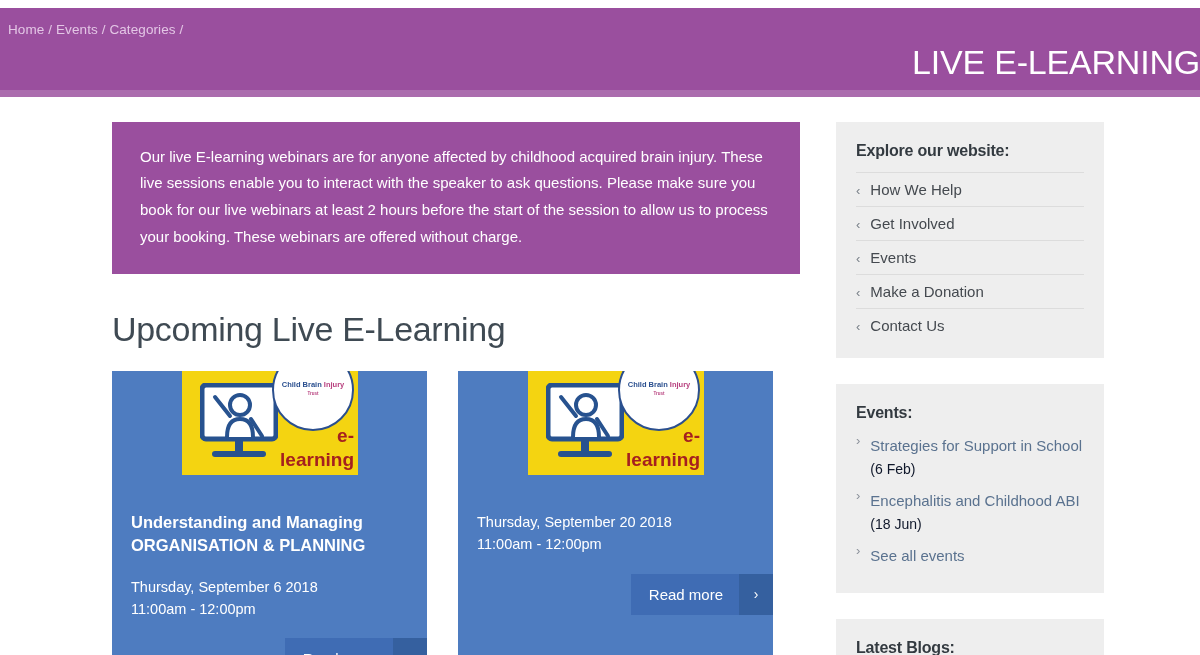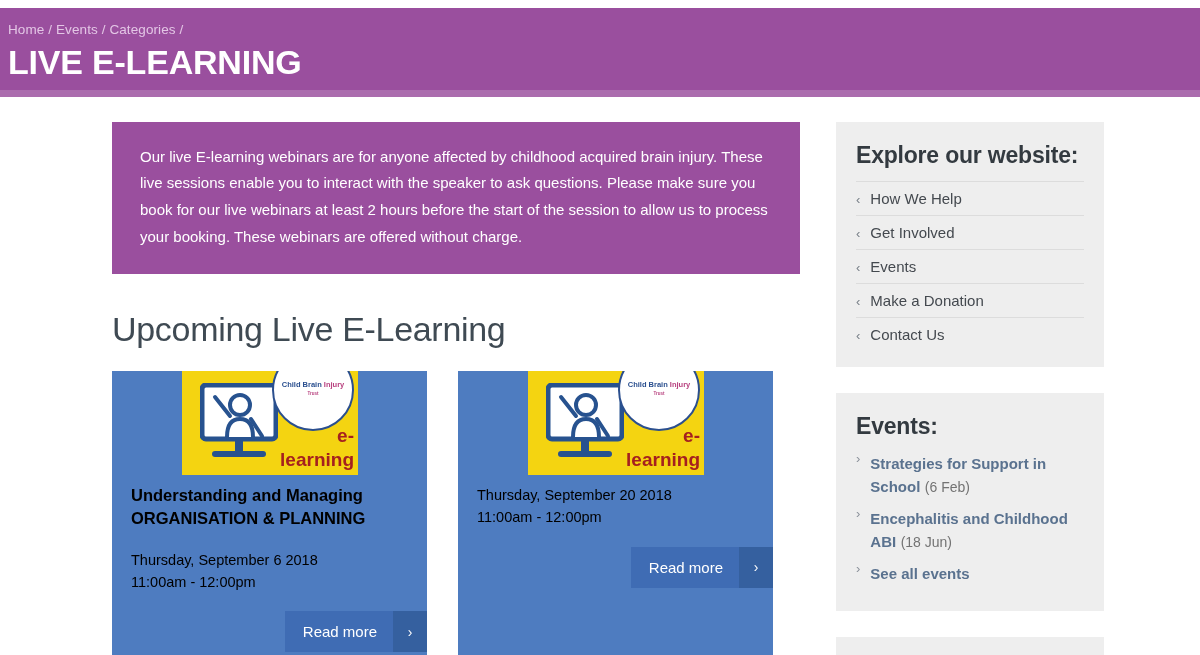--- a/index.html
+++ b/index.html
@@ -33,23 +33,24 @@
   }
   .breadcrumb {
     color: #e3c6e5;
     font-size: 13.5px;
     letter-spacing: .1px;
     margin-bottom: 8px;
   }
   .page-title {
     color: #ffffff;
     font-size: 34px;
-    font-weight: bold;
+    font-weight: normal;
     letter-spacing: -0.2px;
     line-height: 1.05;
+    text-align: right;
   }
 
   
   .layout {
     display: flex;
     align-items: flex-start;
     padding-top: 25px;
   }
   .content-col {
     width: 800px;
@@ -153,22 +154,22 @@
     width: 76px;
     text-align: right;
     color: #a5201f;
     font-weight: bold;
     font-size: 19px;
     line-height: 1.25;
   }
 
   
   .card-body {
-    padding: 9px 22px 0 19px;
-    color: #000000;
+    padding: 36px 22px 0 19px;
+    color: #ffffff;
   }
   .card-title {
     font-size: 16.5px;
     font-weight: bold;
     line-height: 1.38;
     margin-bottom: 19px;
   }
   .card-date,
   .card-time {
     font-size: 14.5px;
@@ -203,21 +204,21 @@
     font-size: 14px;
   }
 
   
   .widget {
     background: #eeeeee;
     padding: 20px 20px 16px 20px;
     margin-bottom: 26px;
   }
   .widget-title {
-    font-size: 23px;
+    font-size: 16px;
     font-weight: bold;
     color: #333a40;
     margin-bottom: 12px;
     letter-spacing: -0.2px;
   }
   .nav-list { list-style: none; }
   .nav-list li {
     border-top: 1px solid #dcdcdc;
     padding: 8px 0 8px 0;
     display: flex;
@@ -237,22 +238,22 @@
 
   .event-list { list-style: none; }
   .event-list li {
     display: flex;
     gap: 10px;
     margin-bottom: 9px;
     cursor: pointer;
     line-height: 1.45;
   }
   .event-list .chev { color: #8a9099; font-size: 13px; }
-  .event-link { color: #5a728f; font-size: 15px; font-weight: bold; }
-  .event-date { color: #737373; font-size: 14px; }
+  .event-link { color: #5a728f; font-size: 15px; }
+  .event-date { color: #0f172a; font-size: 14px; }
 </style>
 </head>
 <body>
 
 <div class="top-strip"></div>
 
 <header class="page-header">
   <div class="breadcrumb">Home / Events / Categories /</div>
   <h1 class="page-title">LIVE E-LEARNING</h1>
 </header>

